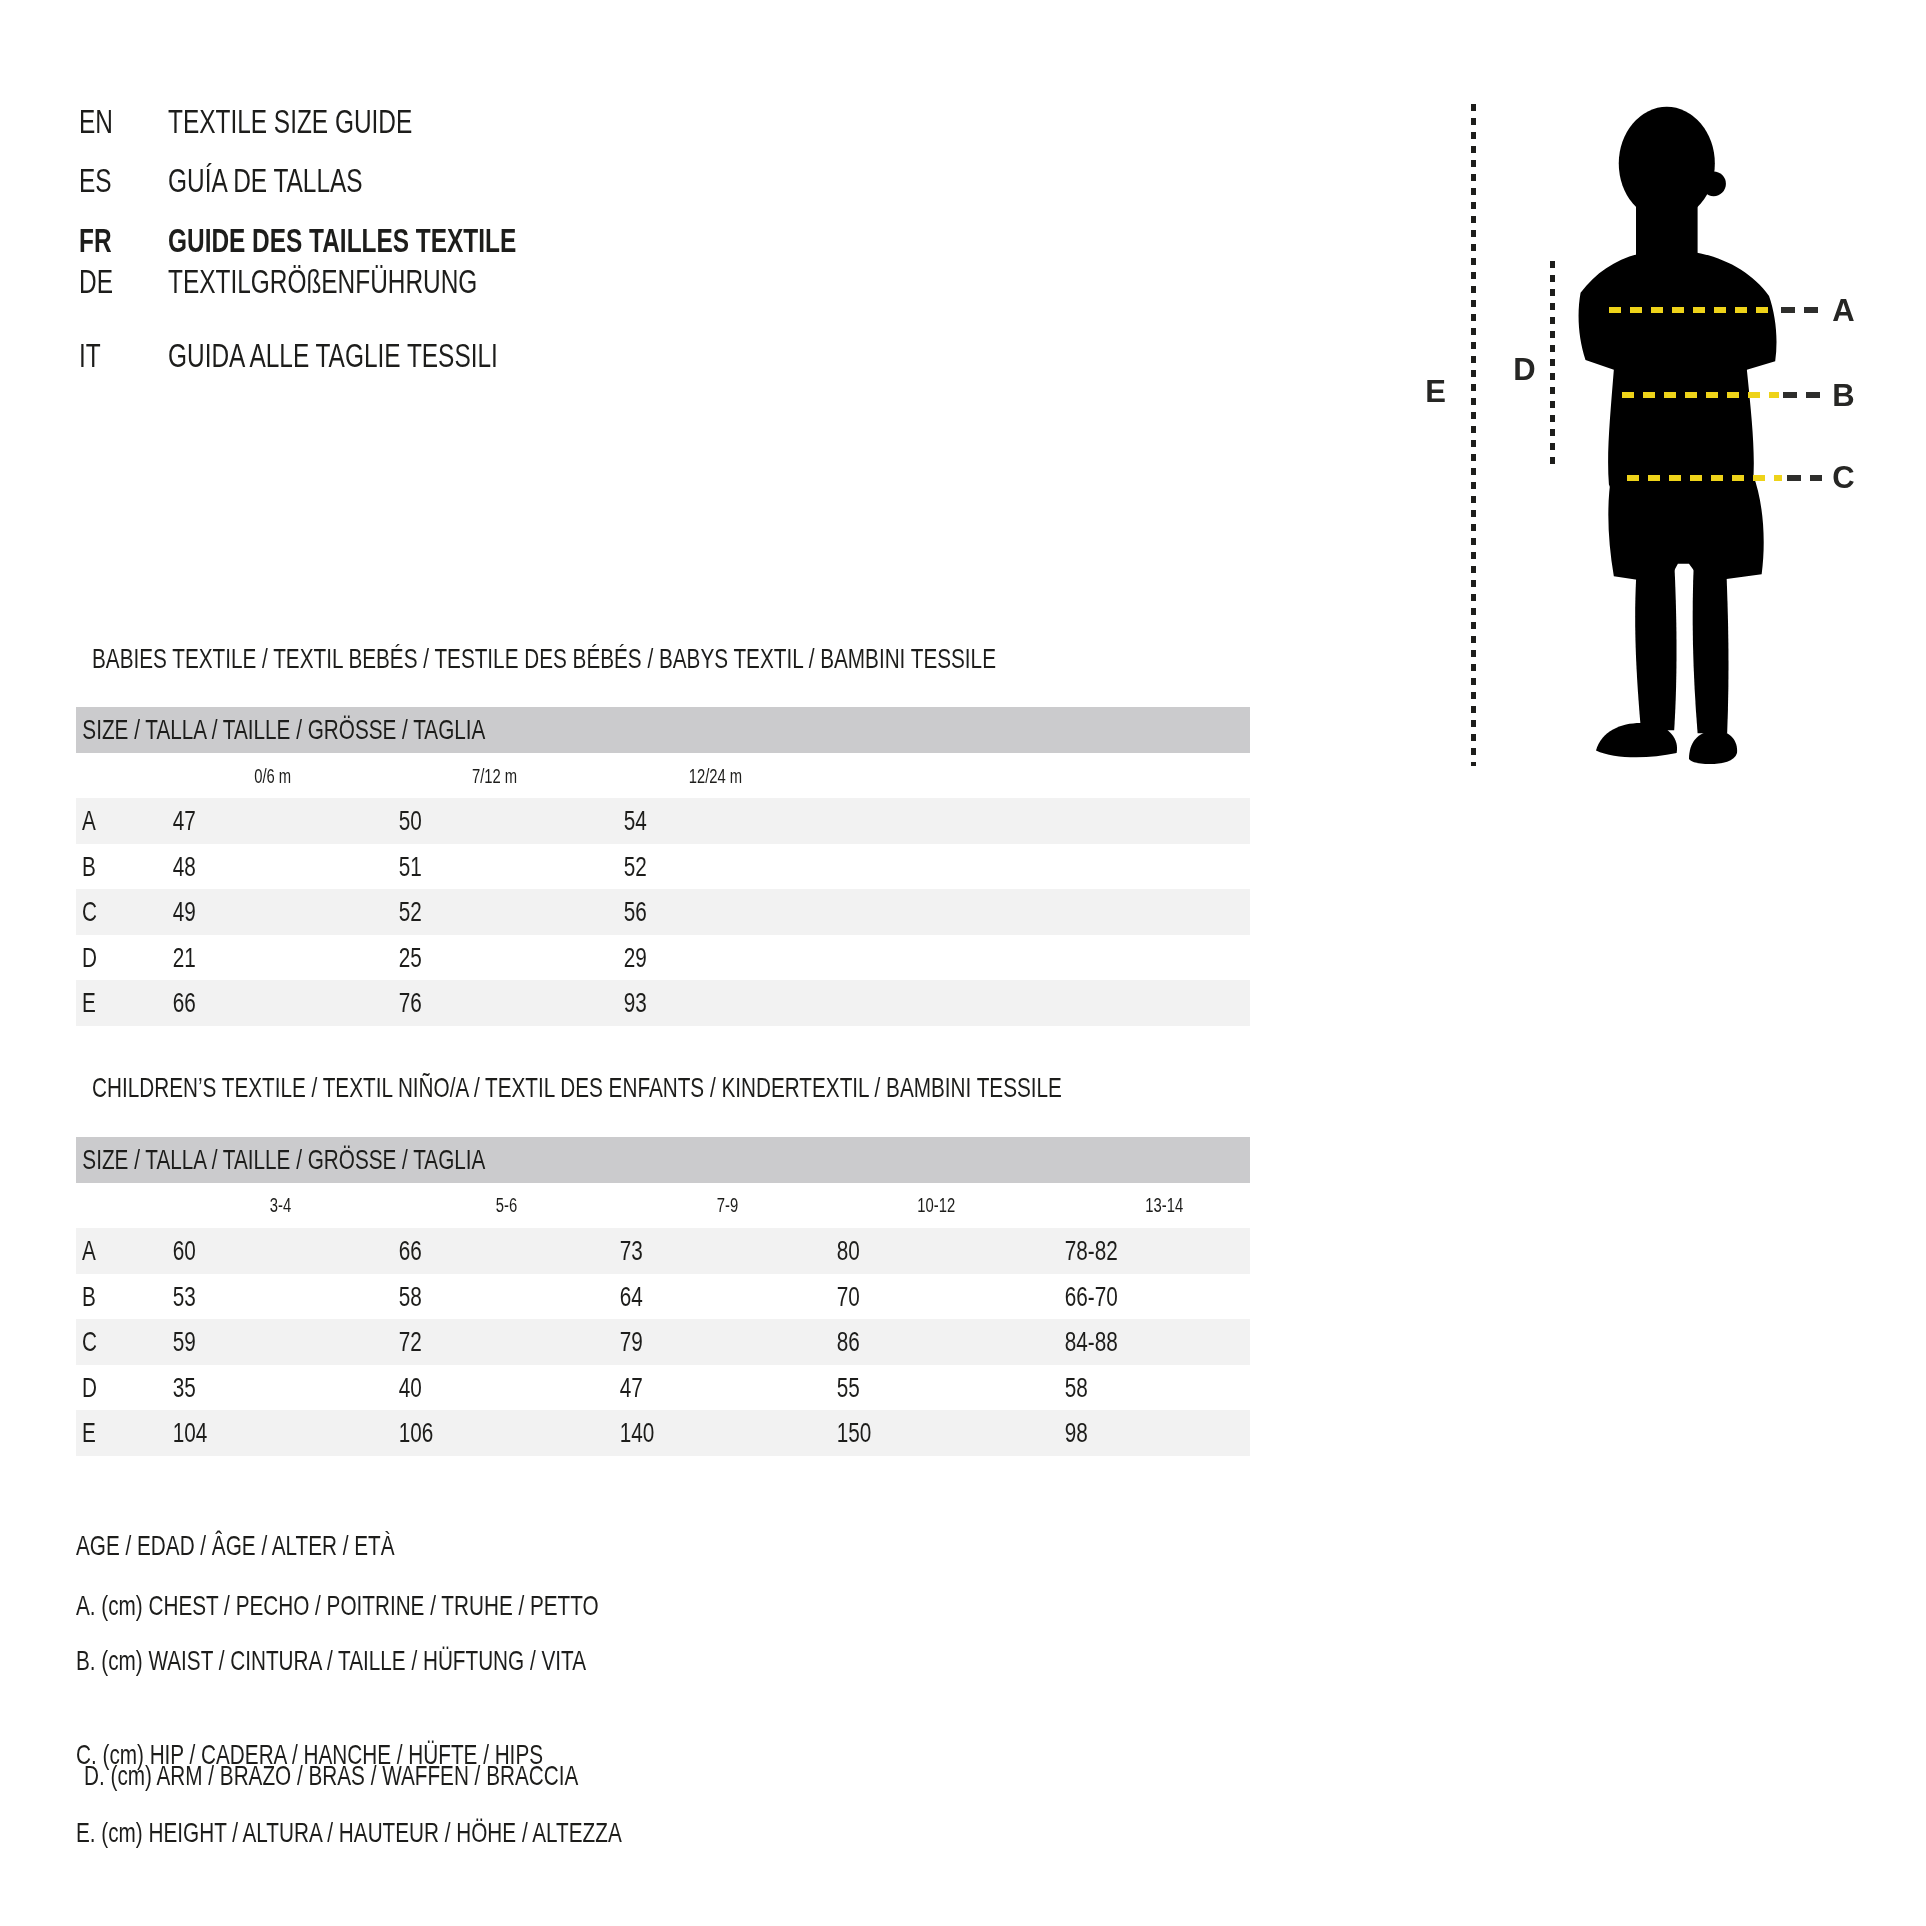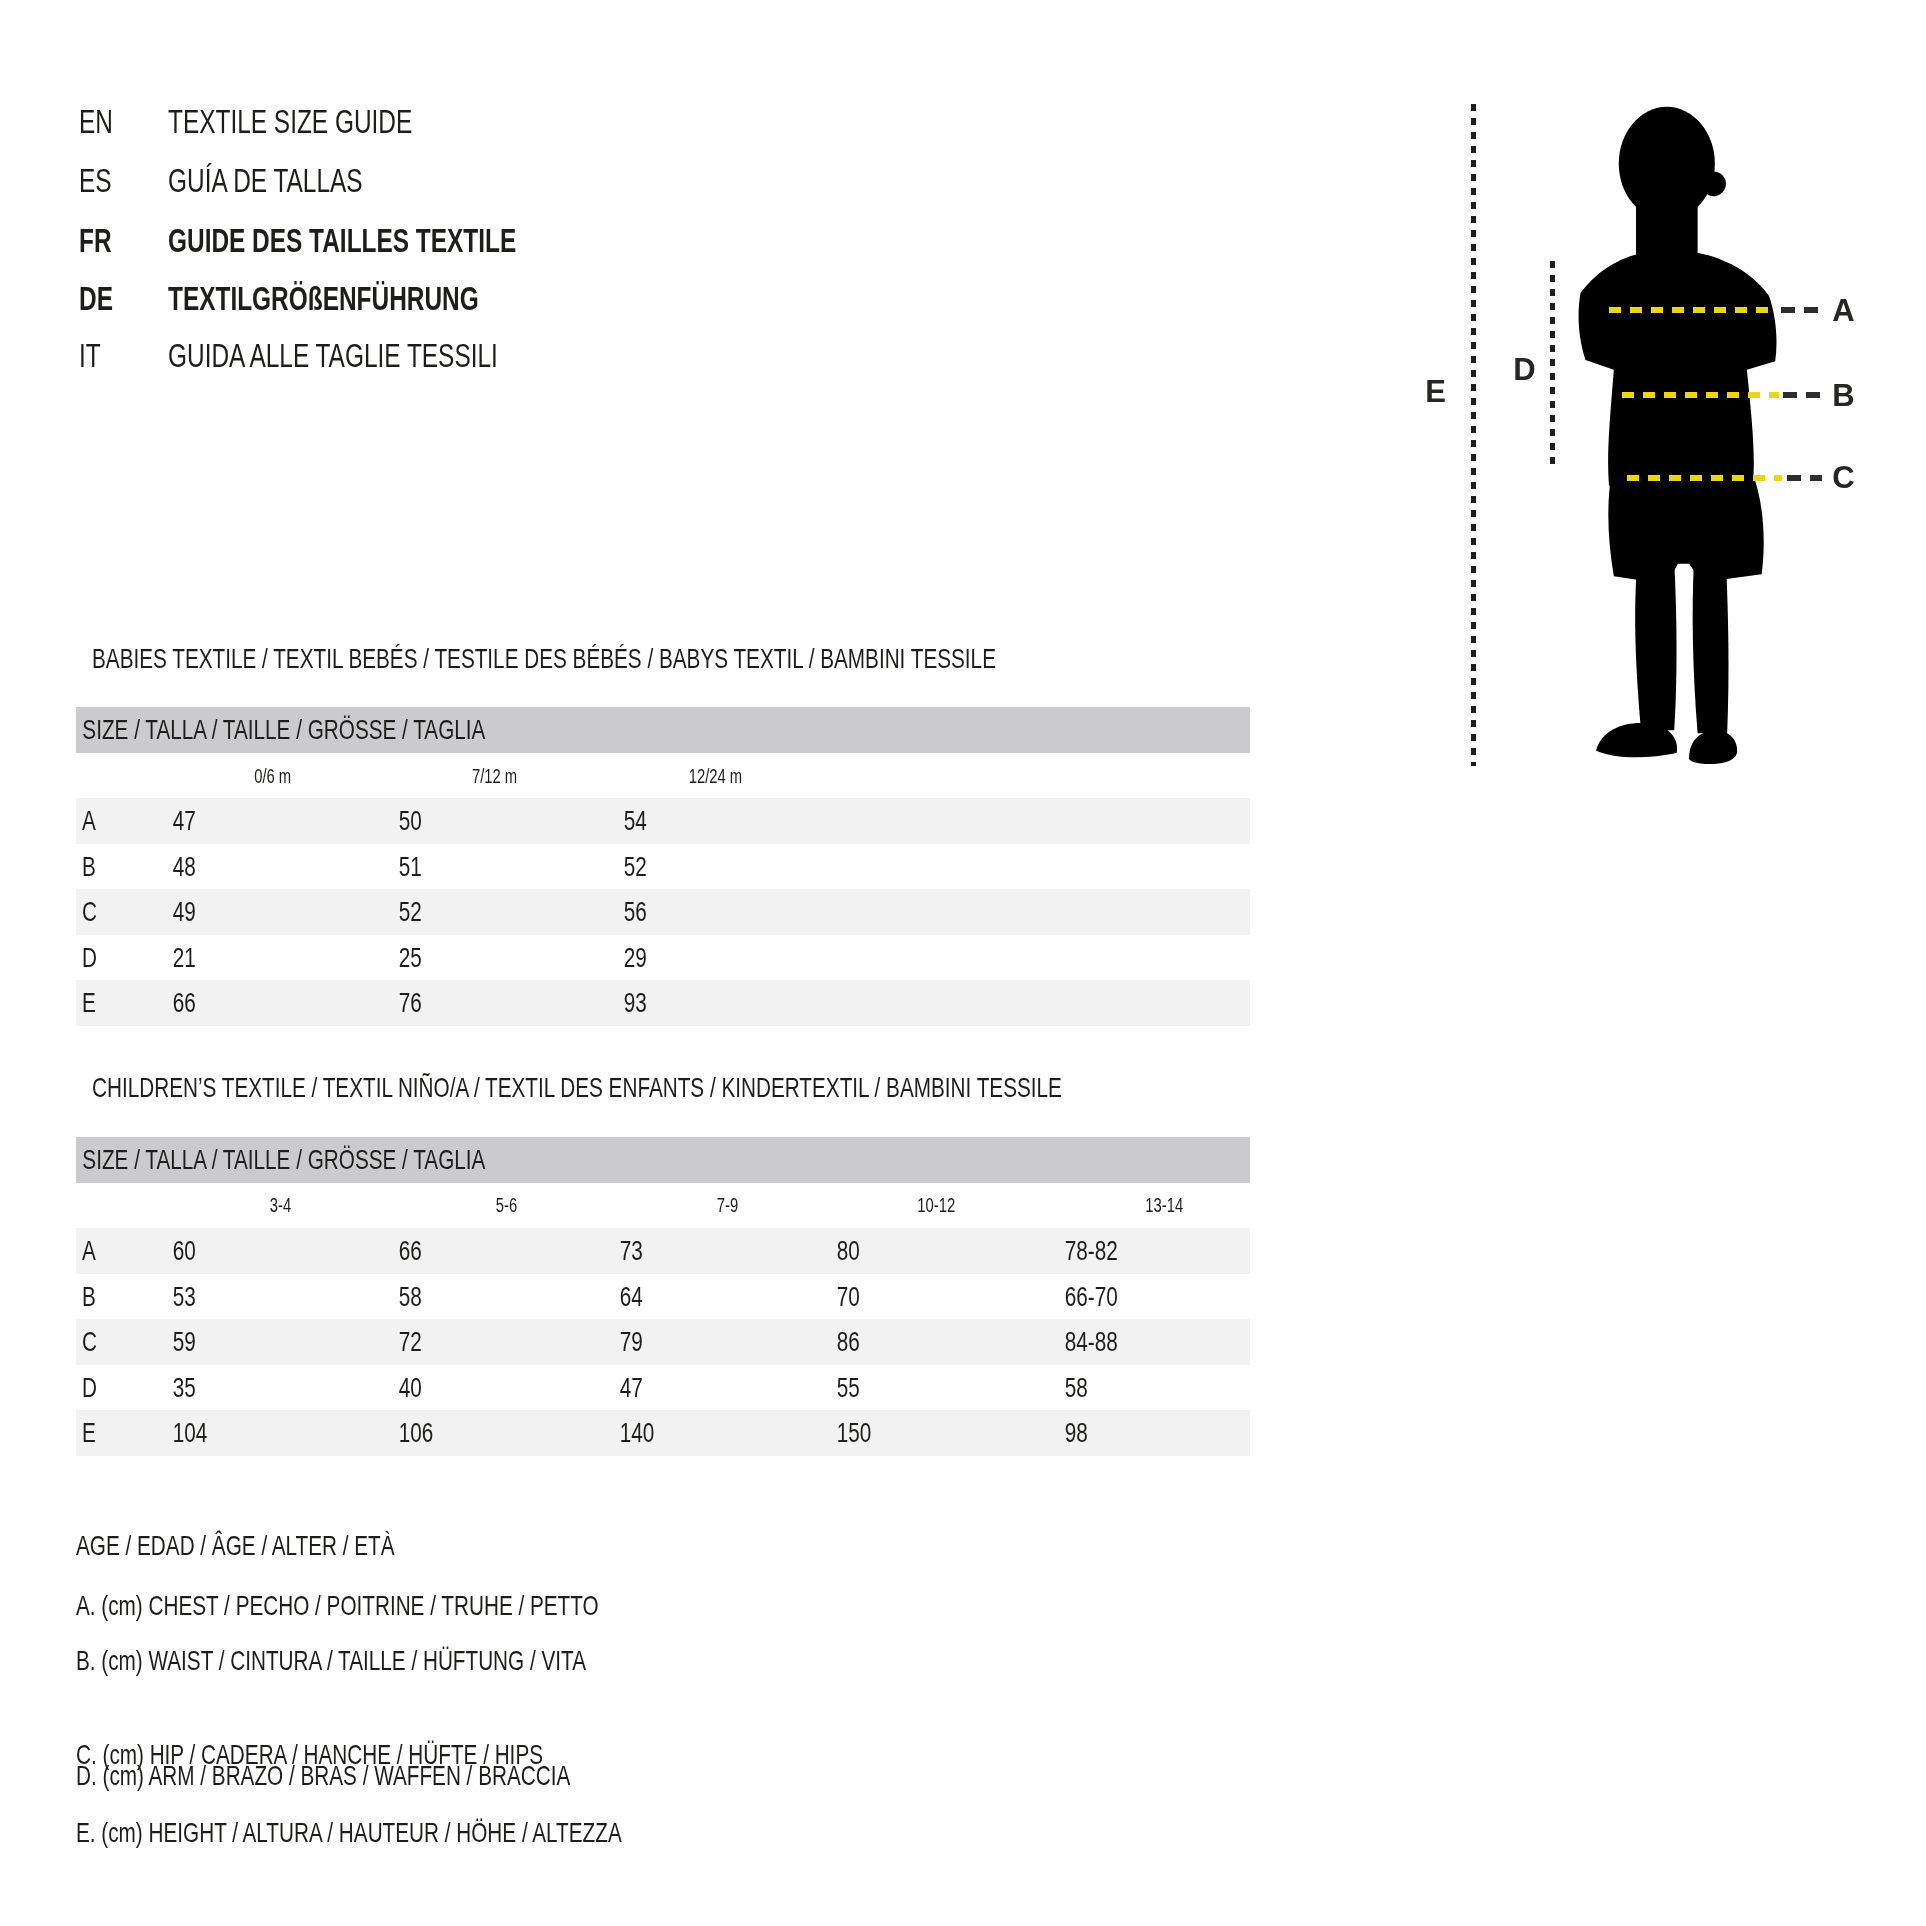--- a/index.html
+++ b/index.html
@@ -47,21 +47,21 @@
       <span class="lang-title"><span class="cx">TEXTILE SIZE GUIDE</span></span>
     </div>
     <div class="lang-row" style="top:161px;">
       <span class="lang-code"><span class="cx">ES</span></span>
       <span class="lang-title"><span class="cx">GUÍA DE TALLAS</span></span>
     </div>
     <div class="lang-row" style="top:221px;font-weight:bold;">
       <span class="lang-code"><span class="cx">FR</span></span>
       <span class="lang-title"><span class="cx">GUIDE DES TAILLES TEXTILE</span></span>
     </div>
-    <div class="lang-row" style="top:279px;font-weight:bold;">
+    <div class="lang-row" style="top:262px;">
       <span class="lang-code"><span class="cx">DE</span></span>
       <span class="lang-title"><span class="cx">TEXTILGRÖßENFÜHRUNG</span></span>
     </div>
     <div class="lang-row" style="top:336px;">
       <span class="lang-code"><span class="cx">IT</span></span>
       <span class="lang-title"><span class="cx">GUIDA ALLE TAGLIE TESSILI</span></span>
     </div>
   </div>
 
   <div>
@@ -194,18 +194,18 @@
       <span class="cell k-c4"><span class="cx">150</span></span>
       <span class="cell k-c5"><span class="cx">98</span></span>
     </div>
   </div>
 
   <div>
     <div class="legend-line" style="top:1527px;"><span class="cx">AGE / EDAD / ÂGE / ALTER / ETÀ</span></div>
     <div class="legend-line" style="top:1551px;margin-top:36px;"><span class="cx">A. (cm) CHEST / PECHO / POITRINE / TRUHE / PETTO</span></div>
     <div class="legend-line" style="top:1642px;"><span class="cx">B. (cm) WAIST / CINTURA / TAILLE / HÜFTUNG / VITA</span></div>
     <div class="legend-line" style="top:1736px;"><span class="cx">C. (cm) HIP / CADERA / HANCHE / HÜFTE / HIPS</span></div>
-    <div class="legend-line" style="top:1757px;"><span class="cx">D. (cm) ARM / BRAZO / BRAS / WAFFEN / BRACCIA</span></div>
+    <div class="legend-line" style="top:1757px;margin-left:8px;"><span class="cx">D. (cm) ARM / BRAZO / BRAS / WAFFEN / BRACCIA</span></div>
     <div class="legend-line" style="top:1814px;"><span class="cx">E. (cm) HEIGHT / ALTURA / HAUTEUR / HÖHE / ALTEZZA</span></div>
   </div>
 
 </div>
 
 
 </body></html>

